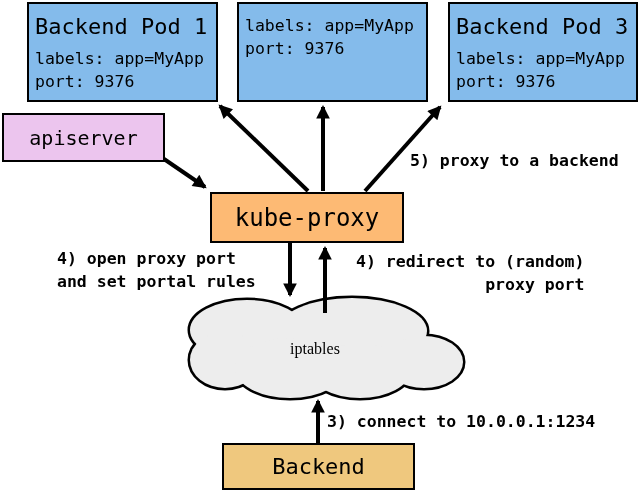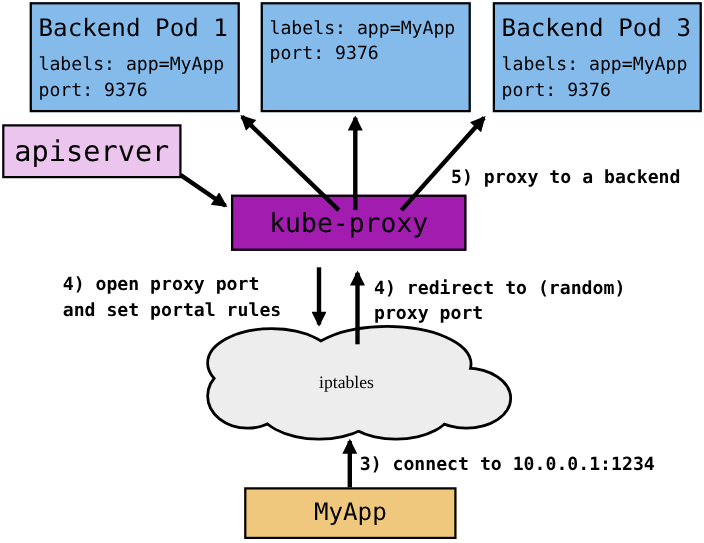--- a/index.html
+++ b/index.html
@@ -10,32 +10,32 @@
   .box{
     position:absolute;box-sizing:border-box;border:2px solid #000;
   }
   .pod{
     background:#84BBEB;width:191px;height:100px;top:2px;
     padding:10px 0 0 6px;
   }
   .pod-title{font-size:22px;line-height:26px;margin-bottom:7px;white-space:nowrap;}
   .pod-line{font-size:16.5px;line-height:23px;white-space:nowrap;}
   .center-box{display:flex;align-items:center;justify-content:center;}
-  .apiserver{left:2px;top:113px;width:163px;height:49px;background:#ECC5EE;font-size:26px;}
-  .kubeproxy{left:210px;top:177px;width:214px;height:51px;background:#a21caf;font-size:24px;}
+  .apiserver{left:2px;top:113px;width:163px;height:49px;background:#ECC5EE;font-size:20px;}
+  .kubeproxy{left:210px;top:192px;width:194px;height:51px;background:#fdba74;font-size:24px;}
   .client{left:222px;top:443px;width:193px;height:47px;background:#EFC87E;font-size:22px;}
   .overlay{position:absolute;left:0;top:0;pointer-events:none;}
   .note{
     position:absolute;font-weight:bold;font-size:16.5px;line-height:23px;
     white-space:pre-line;
   }
   .note1{left:10px;top:174px;}
   .note2{left:57px;top:247px;}
   .note3{left:327px;top:410px;}
-  .note4{left:340px;top:250px;}
+  .note4{left:356px;top:250px;text-align:right;}
   .note5{left:410px;top:149px;}
   .cloud-label{
     position:absolute;left:250px;top:339px;width:130px;text-align:center;
     font-size:16px;line-height:20px;font-family:Liberation Serif, serif;
   }
 </style>
 </head>
 <body>
 
 <div class="canvas">
@@ -55,21 +55,21 @@
     <div class="pod-line">port: 9376</div>
   </div>
 
   <div class="box center-box apiserver">
     <span>apiserver</span>
   </div>
   <div class="box center-box kubeproxy">
     <span>kube-proxy</span>
   </div>
   <div class="box center-box client">
-    <span>MyApp</span>
+    <span>Backend</span>
   </div>
 
   <svg class="overlay" width="640" height="494" viewBox="0 0 640 494">
     <defs>
       <marker id="ah" viewBox="0 0 10 10" refX="8.5" refY="5" markerWidth="4" markerHeight="3.4" orient="auto" markerUnits="strokeWidth">
         <path d="M0,0 L10,5 L0,10 z" fill="#000"></path>
       </marker>
     </defs>
 
     <g>

